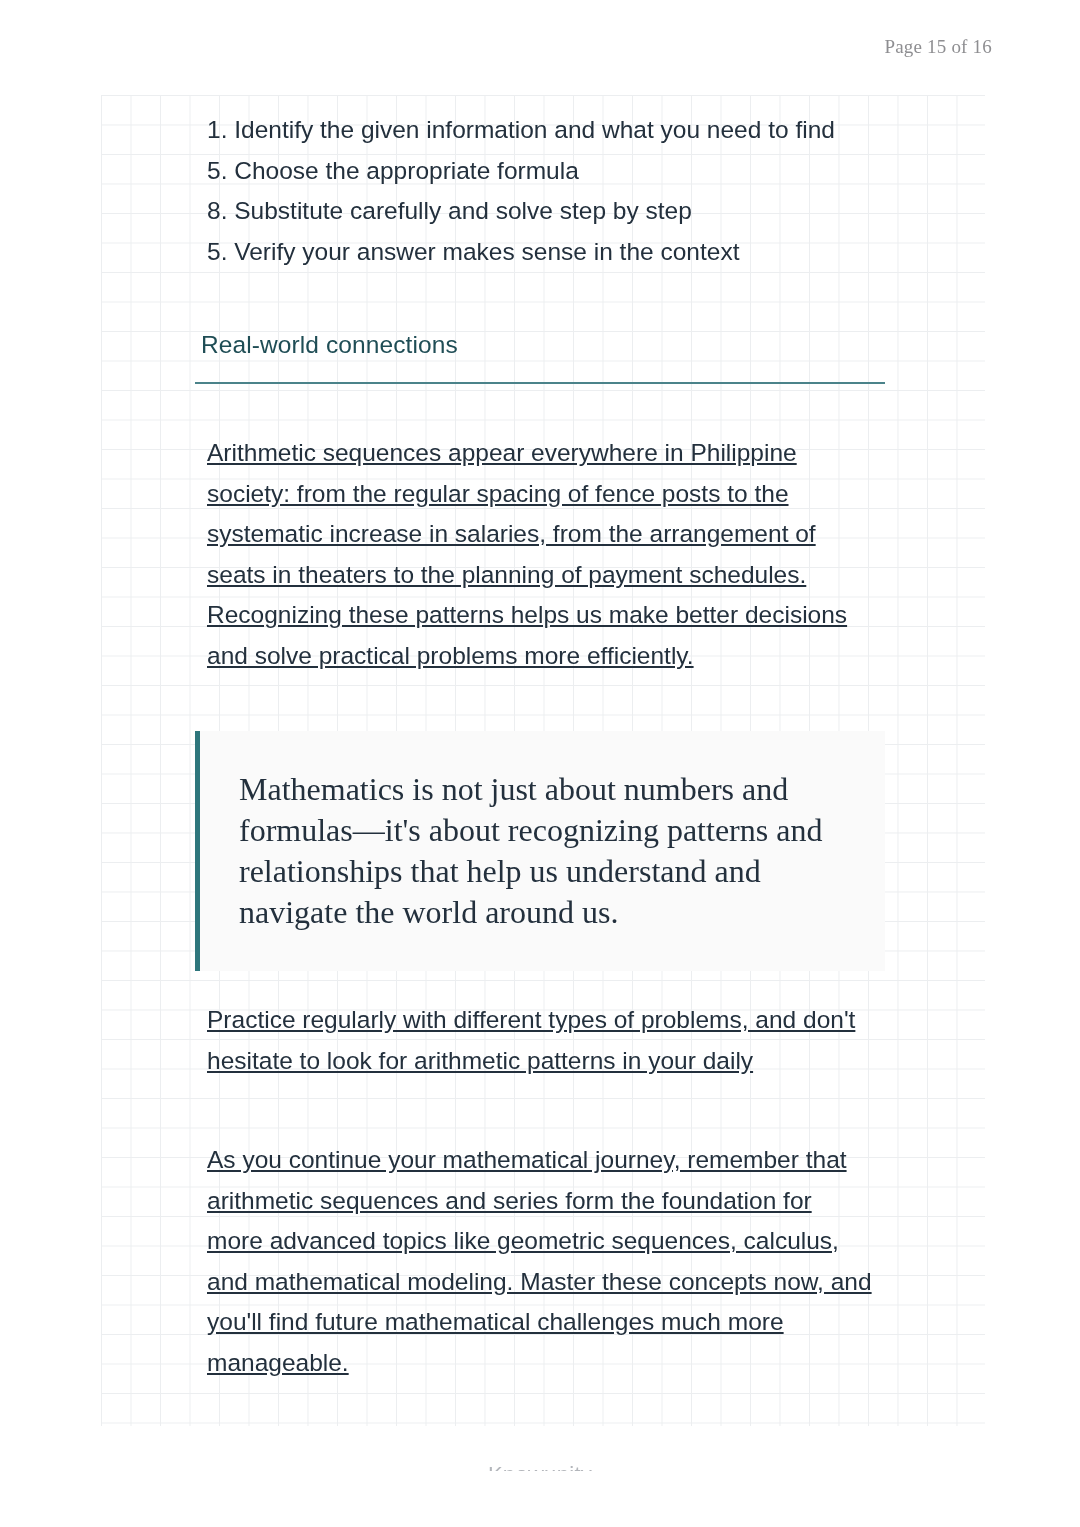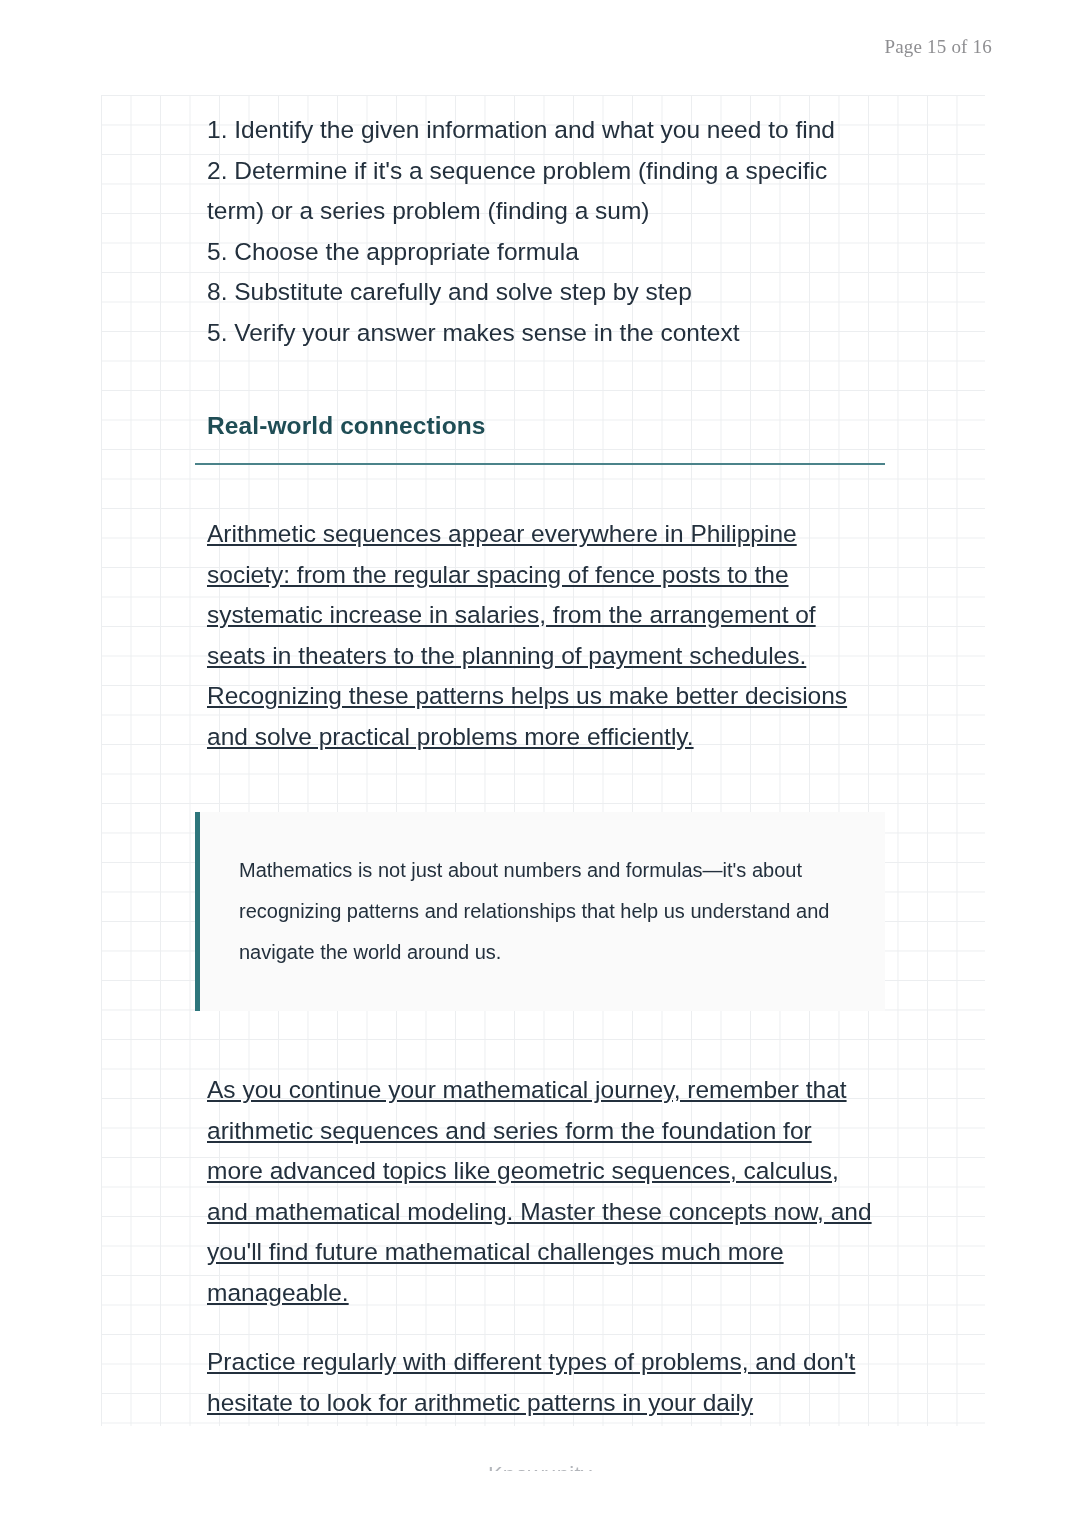--- a/index.html
+++ b/index.html
@@ -74,24 +74,24 @@
     margin: 12px;
     padding: 0;
   }
   .numbered-list .list-item {
     font-size: 24.5px;
     line-height: 40.5px;
     color: #23303d;
   }
 
   .section-heading {
-    margin: 12px;
+    margin: 6px;
     padding: 0;
     font-size: 24.5px;
-    font-weight: 700;
+    font-weight: 400;
     color: #1f4d55;
     line-height: 34px;
     letter-spacing: 0.1px;
   }
   .heading-block {
     margin-top: 56px;
   }
   .heading-rule {
     margin-top: 20px;
     width: 690px;
@@ -118,24 +118,25 @@
   }
   .quote-bar {
     position: absolute;
     left: 0;
     top: 0;
     bottom: 0;
     width: 5px;
     background: #2e767c;
   }
   .quote-text {
-    font-size: 20px;
+    font-size: 32px;
     line-height: 41px;
     color: #23303d;
     margin: 0;
+    font-family: Liberation Serif, serif;
   }
 
   
   .page-footer {
     position: absolute;
     left: 0;
     right: 0;
     top: 1462px;
     text-align: center;
     z-index: 3;
@@ -155,41 +156,40 @@
   <div class="grid-bg"></div>
 
   <div class="page-header">
     <div class="page-number">Page 15 of 16</div>
   </div>
 
   <div class="content">
 
     <ol class="numbered-list">
       <li class="list-item body-text" style="list-style:none;">1. Identify the given information and what you need to find</li>
-      <li class="list-item body-text" style="list-style:none;">2. Determine if it's a sequence problem (finding a specific term) or a series problem (finding a sum)</li>
       <li class="list-item body-text" style="list-style:none;">5. Choose the appropriate formula</li>
       <li class="list-item body-text" style="list-style:none;">8. Substitute carefully and solve step by step</li>
       <li class="list-item body-text" style="list-style:none;">5. Verify your answer makes sense in the context</li>
     </ol>
 
     <div class="heading-block">
       <h2 class="section-heading">Real-world connections</h2>
       <div class="heading-rule"></div>
     </div>
 
     <p class="para para-intro body-text">Arithmetic sequences appear everywhere in Philippine society: from the regular spacing of fence posts to the systematic increase in salaries, from the arrangement of seats in theaters to the planning of payment schedules. Recognizing these patterns helps us make better decisions and solve practical problems more efficiently.</p>
 
     <div class="quote-block">
       <div class="quote-bar"></div>
       <p class="quote-text">Mathematics is not just about numbers and formulas—it's about recognizing patterns and relationships that help us understand and navigate the world around us.</p>
     </div>
 
+    <p class="para para-last body-text">Practice regularly with different types of problems, and don't hesitate to look for arithmetic patterns in your daily</p>
+
     <p class="para para-after-quote body-text">As you continue your mathematical journey, remember that arithmetic sequences and series form the foundation for more advanced topics like geometric sequences, calculus, and mathematical modeling. Master these concepts now, and you'll find future mathematical challenges much more manageable.</p>
-
-    <p class="para para-last body-text">Practice regularly with different types of problems, and don't hesitate to look for arithmetic patterns in your daily</p>
 
   </div>
 
   <div class="page-footer">
     <span class="brand">Knowunity</span>
   </div>
 
 </div>
 
 </body></html>

